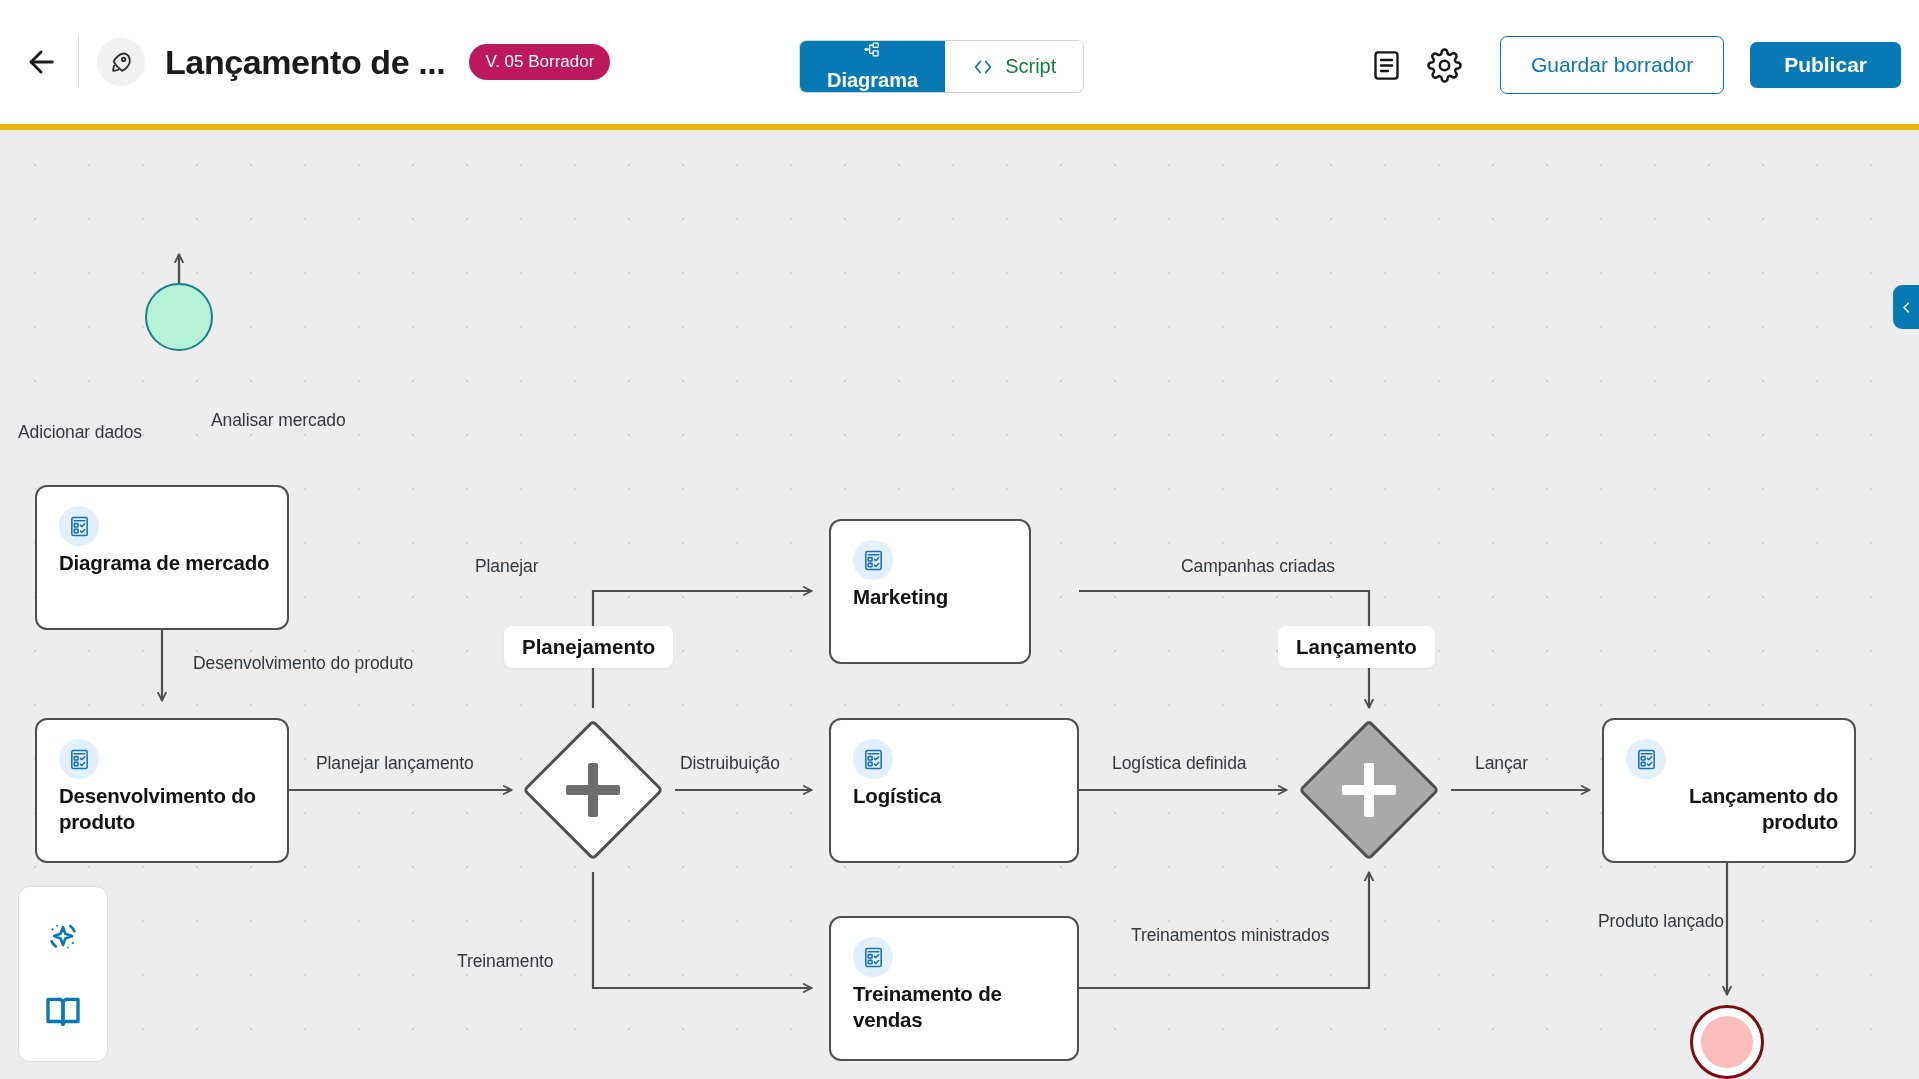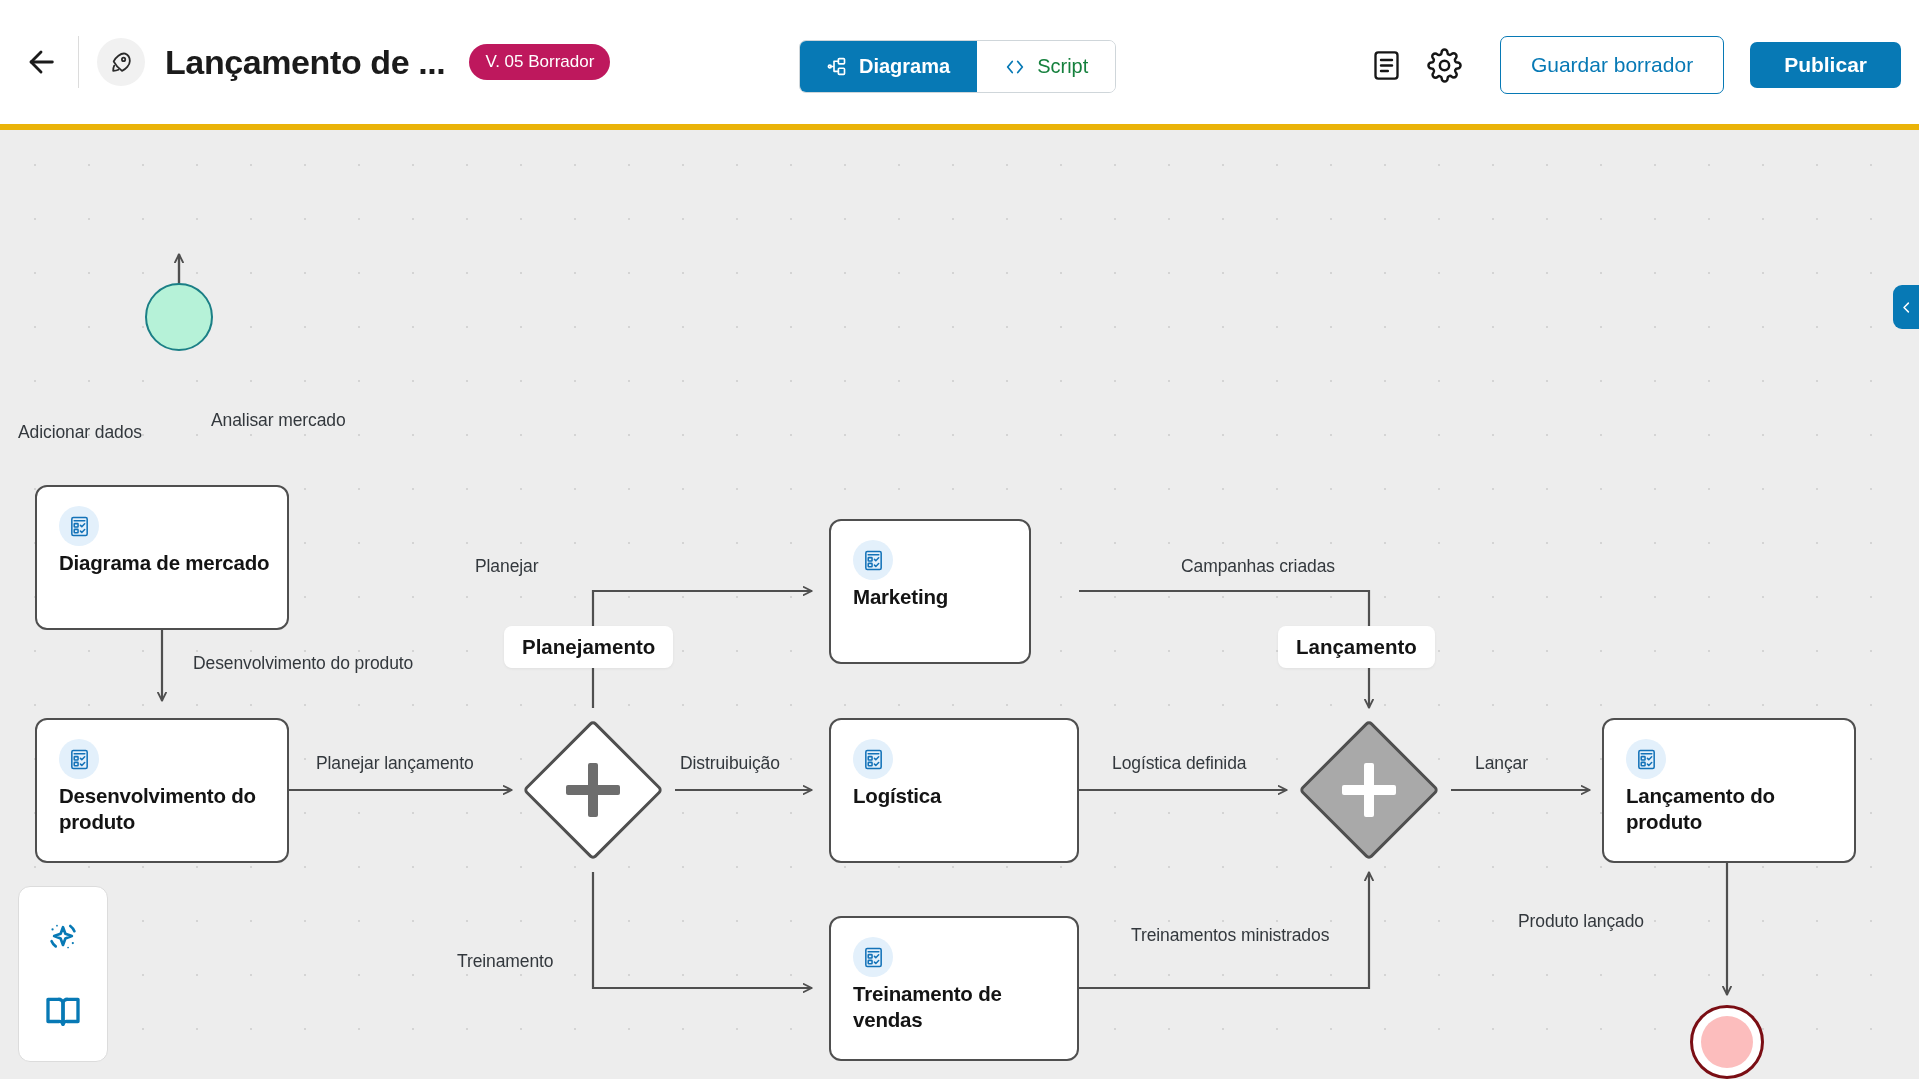--- a/index.html
+++ b/index.html
@@ -43,21 +43,21 @@
   #mode-toggle {
     position: absolute; left: 799px; top: 40px;
     height: 53px; display: flex; border: 1px solid #cfd6da;
     border-radius: 7px; overflow: hidden; background: #fff;
   }
   .mode-btn {
     display: flex; align-items: center; gap: 11px;
     padding: 0 27px; font-size: 20px; cursor: pointer;
     white-space: nowrap;
   }
-  .mode-btn.active { background: #0779B5; color: #ffffff; font-weight: 600; }
+  .mode-btn.active { background: #0779B5; color: #ffffff; font-weight: 600; flex-direction: column; }
   .mode-btn.inactive { background: #ffffff; color: #15803d; }
 
   #hdr-right {
     position: absolute; right: 18px; top: 0; height: 130px;
     display: flex; align-items: center; gap: 0;
   }
   .hdr-icon-btn {
     width: 58px; height: 58px; display: flex; align-items: center;
     justify-content: center; cursor: pointer; border-radius: 6px;
   }
@@ -351,21 +351,21 @@
   </div>
 
   <div class="gateway filled" style="left:1319px; top:610px;">
     <div class="gw-plus white">
         <i class="h"></i>
         <i class="v"></i>
       </div>
   </div>
   <div class="gw-caption" style="left:1278px; top:496px;">Lançamento</div>
 
-  <div class="task-node" style="left:1602px; top:588px; width:254px; height:145px;">
+  <div class="task-node" style="left:1602px; top:588px; width:254px; height:145px;text-align:right;">
     <div class="task-icon">
       <svg width="23" height="23" viewBox="0 0 24 24" fill="none" stroke="#1372b8" stroke-width="1.6" stroke-linecap="round" stroke-linejoin="round">
         <rect x="4" y="2.5" width="16" height="19" rx="1.6"></rect>
         <line x1="6.5" y1="6" x2="17.5" y2="6"></line>
         <rect x="6.5" y="9" width="4" height="3.6" rx="0.6"></rect>
           <path d="M13 10.8l1.4 1.4 3-3"></path>
         <rect x="6.5" y="15" width="4" height="3.6" rx="0.6"></rect>
           <path d="M13 16.8l1.4 1.4 3-3"></path>
       </svg>
     </div>
@@ -380,21 +380,21 @@
   <div class="edge-label" style="left:211px; top:280px;">Analisar mercado</div>
   <div class="edge-label" style="left:193px; top:523px;">Desenvolvimento do produto</div>
   <div class="edge-label" style="left:316px; top:623px;">Planejar lançamento</div>
   <div class="edge-label" style="left:475px; top:426px;">Planejar</div>
   <div class="edge-label" style="left:680px; top:623px;">Distruibuição</div>
   <div class="edge-label" style="left:457px; top:821px;">Treinamento</div>
   <div class="edge-label" style="left:1181px;top:426px;">Campanhas criadas</div>
   <div class="edge-label" style="left:1112px;top:623px;">Logística definida</div>
   <div class="edge-label" style="left:1131px;top:795px;">Treinamentos ministrados</div>
   <div class="edge-label" style="left:1475px;top:623px;">Lançar</div>
-  <div class="edge-label" style="left:1518px;top:781px;">Produto lançado</div>
+  <div class="edge-label" style="left:1598px;top:781px;">Produto lançado</div>
 
   <div id="left-panel">
     <div class="lp-btn">
       <svg width="38" height="38" viewBox="0 0 24 24" fill="none" stroke="#0779B5" stroke-width="1.7" stroke-linecap="round" stroke-linejoin="round">
         <path d="M12 5.2l1.5 4.1 4.1 1.5-4.1 1.5L12 16.4l-1.5-4.1L6.4 10.8l4.1-1.5z"></path>
         <path d="M16.6 4.4a8 8 0 0 1 2.6 3.3"></path>
         <path d="M7.4 17.3a8 8 0 0 1-2.6-3.3"></path>
         <circle cx="5.4" cy="6.6" r="0.7" fill="#0779B5" stroke="none"></circle>
         <circle cx="18.2" cy="15.2" r="0.7" fill="#0779B5" stroke="none"></circle>
         <circle cx="8.2" cy="4.2" r="0.55" fill="#0779B5" stroke="none"></circle>

